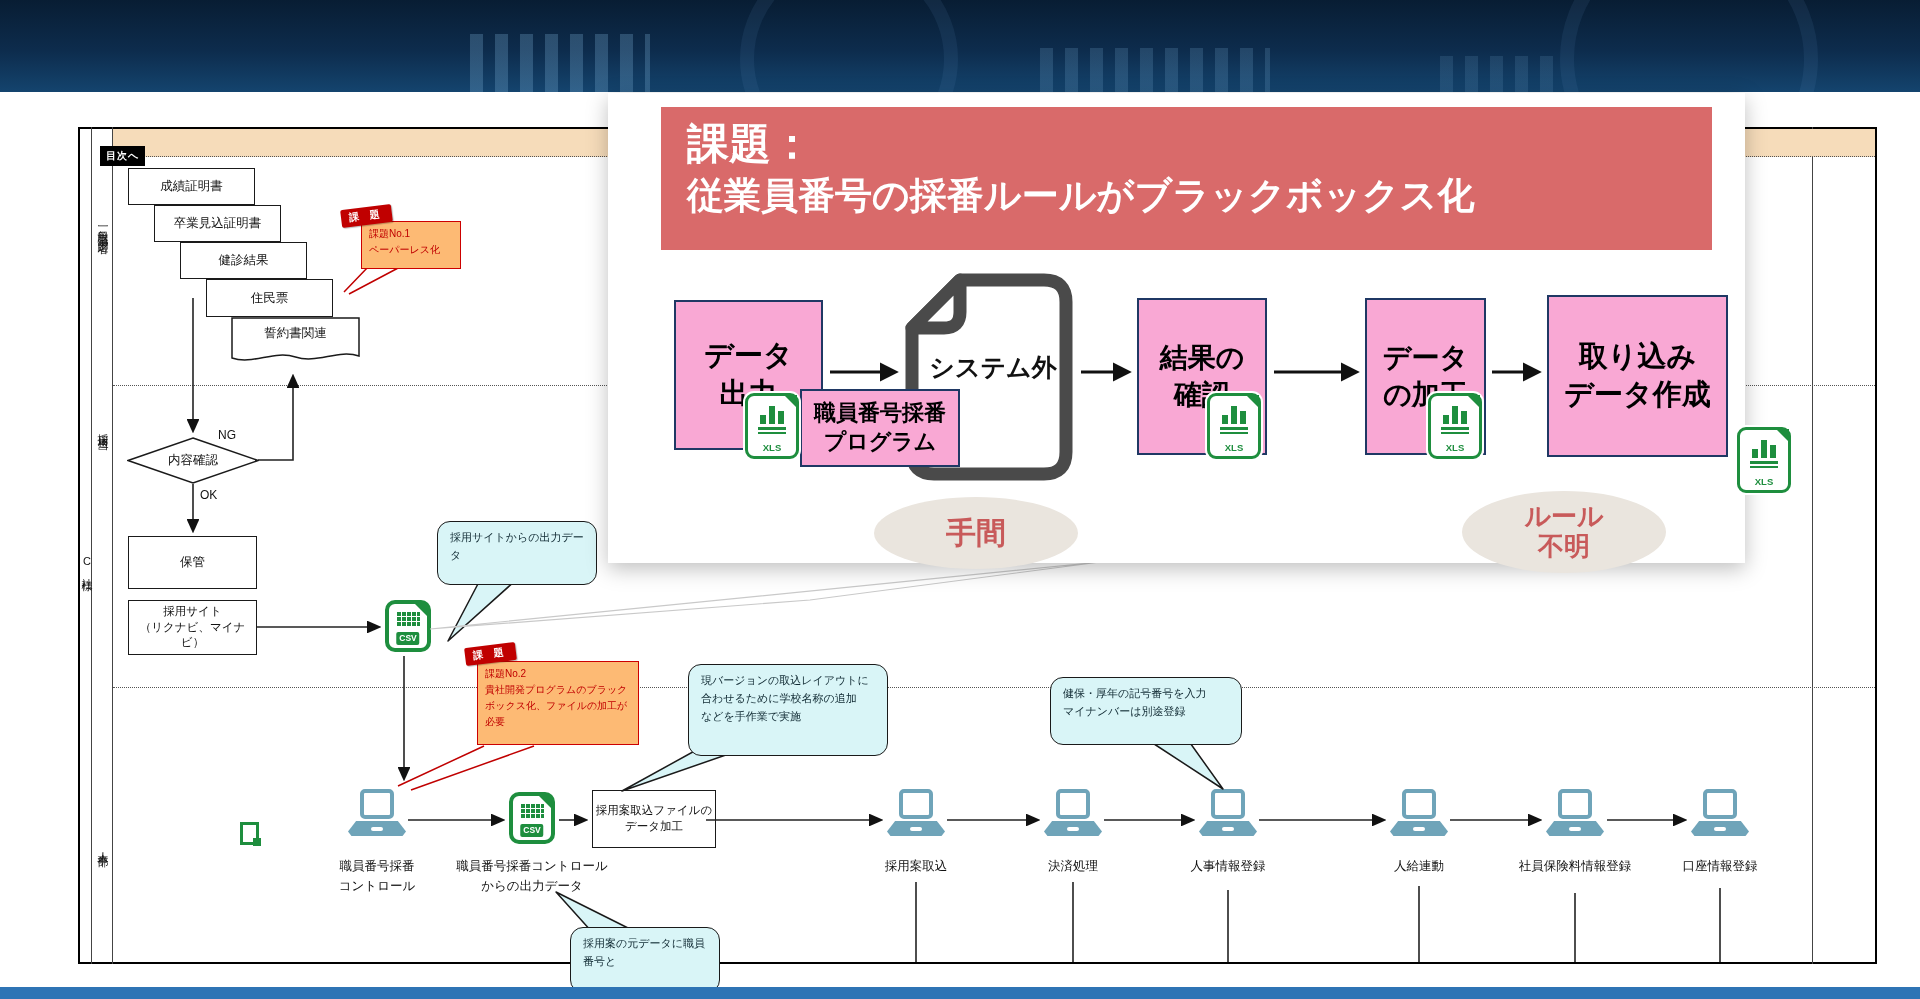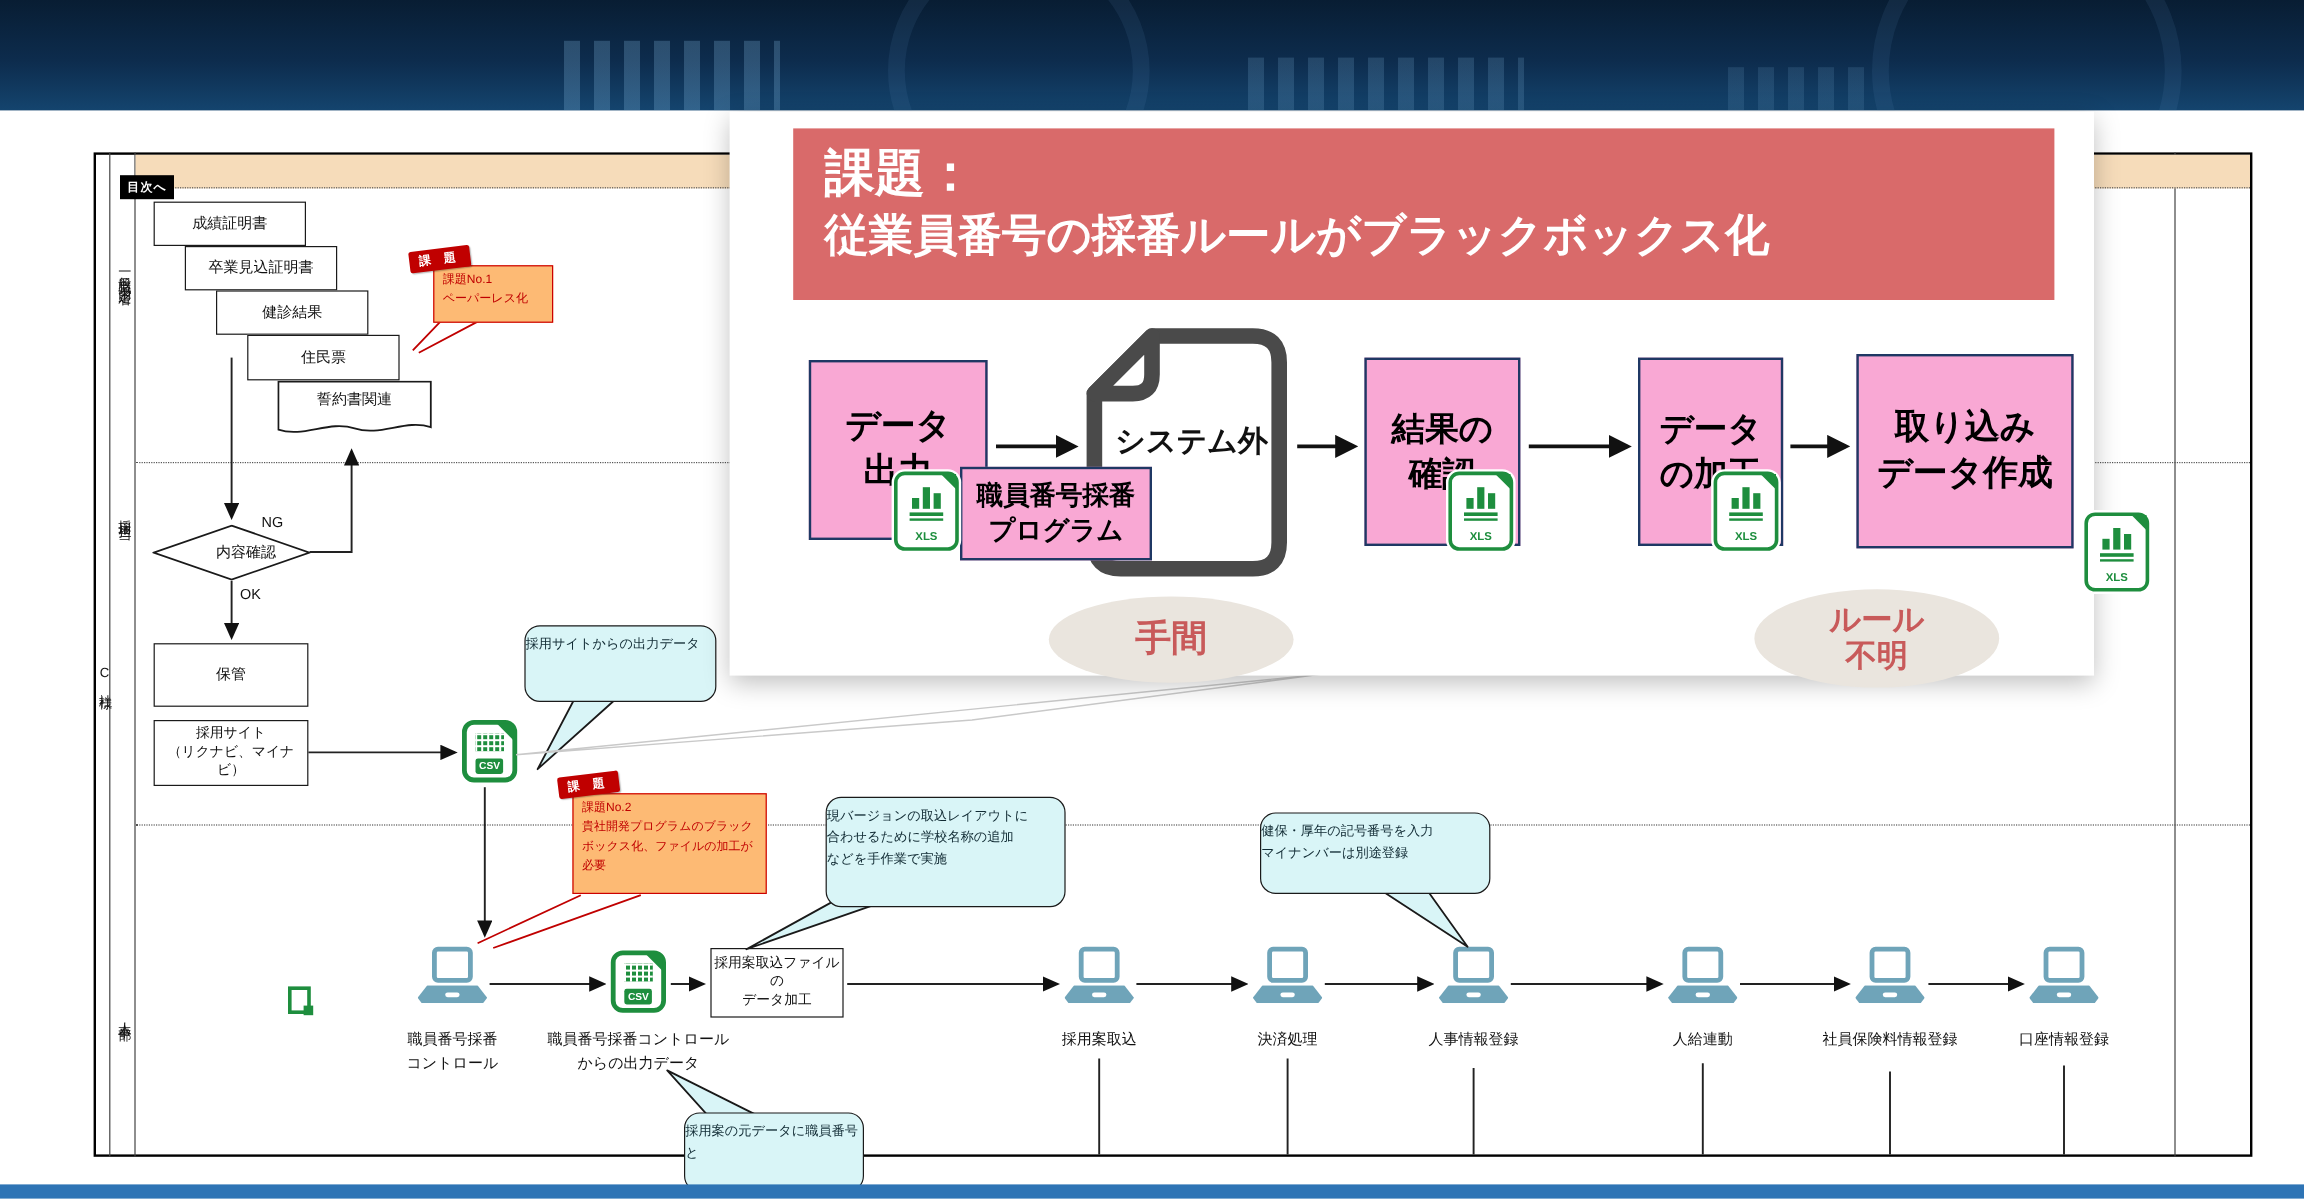--- a/index.html
+++ b/index.html
@@ -23,21 +23,21 @@
        padding:3px 6px;z-index:6;letter-spacing:1px;cursor:pointer;}
   .vlabel{position:absolute;writing-mode:vertical-rl;text-orientation:upright;font-size:11px;letter-spacing:2px;color:#111;z-index:5;}
   
   .docbox,.flowbox{position:absolute;background:#fff;border:1.5px solid #1a1a1a;display:flex;align-items:center;
         justify-content:center;text-align:center;font-size:12.5px;line-height:1.35;z-index:10;box-sizing:border-box;}
   .preline{white-space:pre-line;}
   .smalltext{font-size:11.5px;}
   .lbl{position:absolute;z-index:10;font-size:12px;color:#111;}
   
   .bubble{position:absolute;background:#D9F5F7;border:1.6px solid #1a1a1a;border-radius:13px;font-size:11px;
-          line-height:1.62;color:#102a33;padding:7px 0;z-index:20;white-space:pre-line;box-sizing:border-box;}
+          line-height:1.62;color:#102a33;padding:7px 12px;z-index:20;white-space:pre-line;box-sizing:border-box;}
   
   .issue-badge{position:absolute;background:#C00000;color:#fff;font-weight:700;font-size:10px;letter-spacing:4px;
           padding:2px 8px;transform:rotate(-7deg);border-radius:2px;z-index:22;box-shadow:1px 1px 1px rgba(0,0,0,.25);}
   .issue-box{position:absolute;background:#fdba74;border:1.6px solid #CC0000;color:#C00000;font-size:10px;
           line-height:1.6;padding:4px 7px;z-index:21;white-space:pre-line;box-sizing:border-box;}
   
   .laptop{position:absolute;width:58px;height:52px;z-index:10;}
   .laptop .scr{position:absolute;left:12px;top:0;width:34px;height:30px;background:#fff;border:4.5px solid #6FA4B9;border-radius:5px;box-sizing:border-box;}
   .laptop .base{position:absolute;left:0;top:32px;width:58px;height:15px;background:#6FA4B9;
           clip-path:polygon(14% 0,86% 0,100% 70%,94% 100%,6% 100%,0 70%);}
@@ -112,21 +112,21 @@
   <svg width="129" height="52" viewBox="0 0 129 52">
     <path d="M1,1 H128 V39 C107,32 86,47 64.5,40 C43,33 22,48 1,41 Z" fill="#fff" stroke="#1a1a1a" stroke-width="1.5"></path>
   </svg>
   <div class="abs" style="left:0;top:8px;width:129px;text-align:center;font-size:12.5px;">誓約書関連</div>
 </div>
 
 <div class="abs" style="left:127px;top:437px;width:132px;height:47px;z-index:10;">
   <svg width="132" height="47" viewBox="0 0 132 47">
     <polygon points="66,1 131,23.5 66,46 1,23.5" fill="#fff" stroke="#1a1a1a" stroke-width="1.5"></polygon>
   </svg>
-  <div class="abs" style="left:12px;top:15px;width:132px;text-align:center;font-size:12.5px;">内容確認</div>
+  <div class="abs" style="left:0;top:15px;width:132px;text-align:center;font-size:12.5px;">内容確認</div>
 </div>
 <div class="lbl" style="left:218px;top:428px;">NG</div>
 <div class="lbl" style="left:200px;top:488px;">OK</div>
 
 <div class="flowbox" style="left:128px;top:536px;width:129px;height:53px;">保管</div>
 <div class="flowbox preline smalltext" style="left:128px;top:600px;width:129px;height:55px;">採用サイト
 （リクナビ、マイナビ）</div>
 
 <div class="csvicon" style="left:385px;top:600px;">
   <div class="fold"></div>
@@ -161,21 +161,21 @@
 コントロール</div>
 
 <div class="csvicon" style="left:509px;top:792px;">
   <div class="fold"></div>
   <div class="grid"></div>
   <div class="tag">CSV</div>
 </div>
 <div class="stlabel" style="left:447px;width:170px;">職員番号採番コントロール
 からの出力データ</div>
 
-<div class="flowbox preline smalltext" style="left:592px;top:790px;width:111px;height:58px;">採用案取込ファイルの
+<div class="flowbox preline smalltext" style="left:592px;top:790px;width:124px;height:58px;">採用案取込ファイルの
 データ加工</div>
 
 <div class="laptop" style="left:887px;top:789px;">
     <div class="scr"></div>
     <div class="base"></div>
     <div class="notch"></div>
   </div>
 <div class="stlabel" style="left:836px;width:160px;">採用案取込</div>
 
 <div class="laptop" style="left:1044px;top:789px;">

